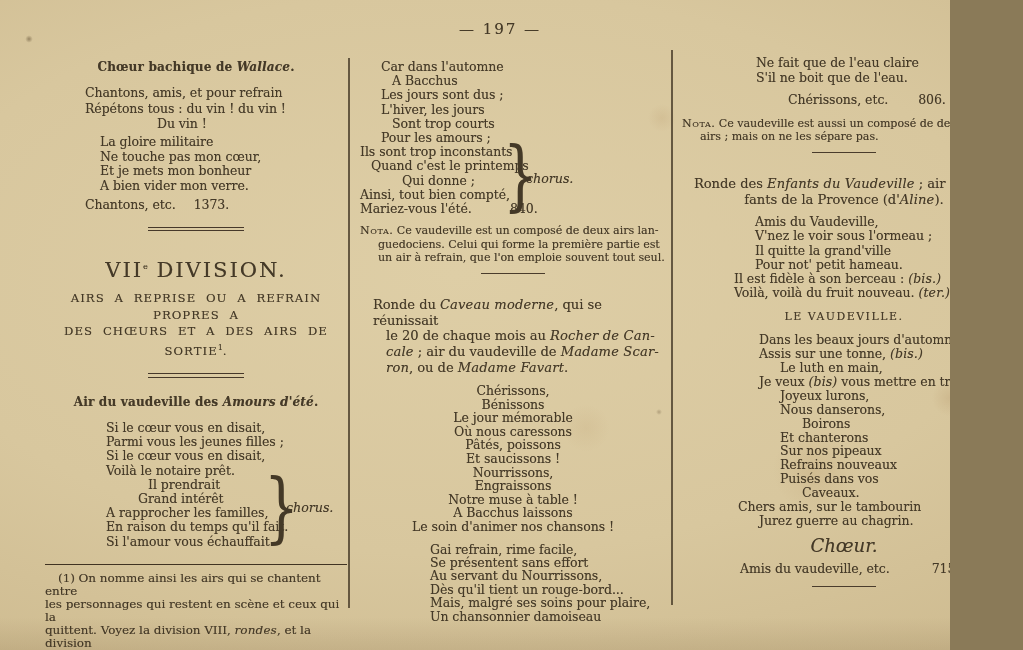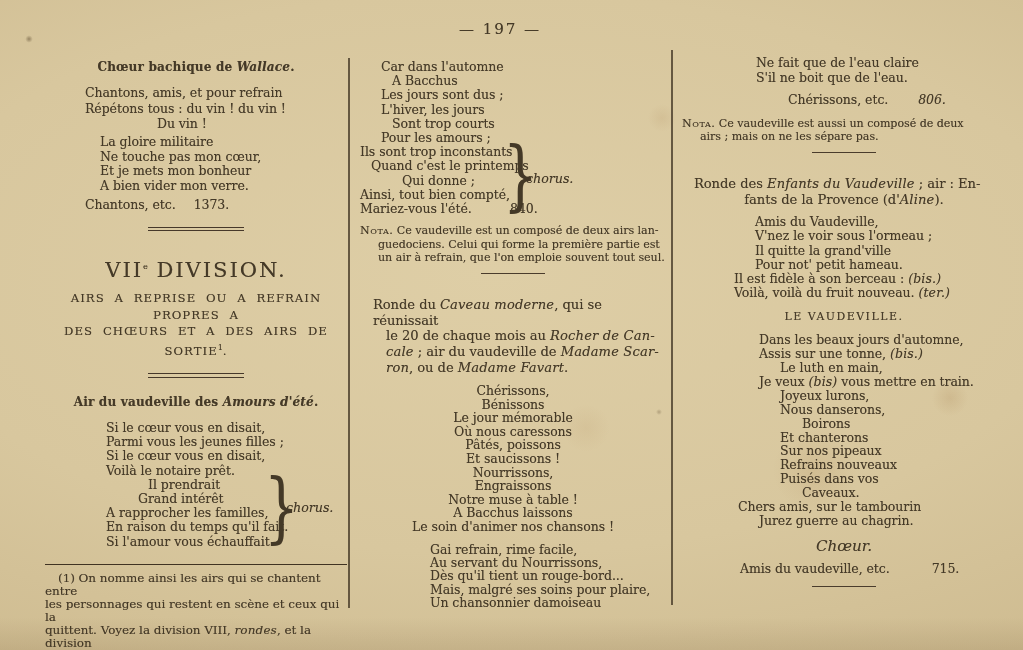--- a/index.html
+++ b/index.html
@@ -1,18 +1,18 @@
 <!DOCTYPE html>
 <html><head>
 <meta charset="utf-8">
 <style>
   html,body{margin:0;padding:0;background:#8a7a58;}
   .page{
     position:relative;
-    width:1023px;height:650px;
+    width:950px;height:650px;
     overflow:hidden;
     font-family:"DejaVu Serif","Liberation Serif",serif;
     color:#443927;
     background:
       linear-gradient(to top, rgba(120,95,60,.16), rgba(120,95,60,0) 5%),
       radial-gradient(circle 60px at 815px 470px, rgba(150,105,55,.12), rgba(150,105,55,0) 70%),
       radial-gradient(circle 26px at 950px 398px, rgba(150,105,55,.15), rgba(150,105,55,0) 70%),
       radial-gradient(circle 20px at 662px 118px, rgba(150,105,55,.10), rgba(150,105,55,0) 70%),
       radial-gradient(circle 34px at 586px 428px, rgba(150,105,55,.08), rgba(150,105,55,0) 70%),
       radial-gradient(circle 5px at 29px 39px, rgba(70,52,28,.45), rgba(70,52,28,0) 75%),
@@ -73,28 +73,28 @@
   .short-rule{width:64px;margin:9px auto 0;border-top:1.2px solid #4a3c2c;}
   .ronde{margin-top:23px;font-size:13px;line-height:15.6px;}
   .ronde .ln{white-space:normal;}
   .ronde-l1{margin-left:13px;}
   .c2{margin-top:9px;text-align:center;line-height:13.6px;}
   .c3{margin:9px 0 0 70px;line-height:13.4px;}
 
   
   .r1{margin-left:74px;line-height:15.2px;}
   .rrow1{margin:8px 0 0 106px;}
-  .rrow1 .airnum{margin-left:26px;font-style:italic;}
+  .rrow1 .airnum{margin-left:26px;}
   .nota-r{margin-top:9px;}
   .ronde-r .ronde-l1{margin-left:12px;}
   .r2v{margin:8px 0 0 52px;line-height:14.1px;}
   .subheading{margin-top:10px;text-align:center;font-size:10.8px;
     letter-spacing:1.6px;}
   .r3v{margin:9px 0 0 56px;line-height:13.9px;}
-  .choeur{margin-top:11px;text-align:center;font-style:italic;font-size:15px;}
+  .choeur{margin-top:11px;text-align:center;font-style:italic;font-size:18px;}
   .rrow2{margin:9px 0 0 58px;}
   .rrow2 .airnum{margin-left:38px;}
   .bottom-rule{margin-top:10px;}
   i{letter-spacing:.2px;}
 </style>
 </head>
 <body>
 
 <div class="page">
 
@@ -197,20 +197,21 @@
       <div class="ln">Et saucissons !</div>
       <div class="ln">Nourrissons,</div>
       <div class="ln">Engraissons</div>
       <div class="ln">Notre muse à table !</div>
       <div class="ln">A Bacchus laissons</div>
       <div class="ln">Le soin d'animer nos chansons !</div>
     </div>
 
     <div class="c3">
       <div class="ln">Gai refrain, rime facile,</div>
+      <div class="ln">Se présentent sans effort</div>
       <div class="ln">Au servant du Nourrissons,</div>
       <div class="ln">Dès qu'il tient un rouge-bord...</div>
       <div class="ln">Mais, malgré ses soins pour plaire,</div>
       <div class="ln">Un chansonnier damoiseau</div>
     </div>
   </div>
 
   <div class="col col-right">
     <div class="r1">
       <div class="ln">Ne fait que de l'eau claire</div>

